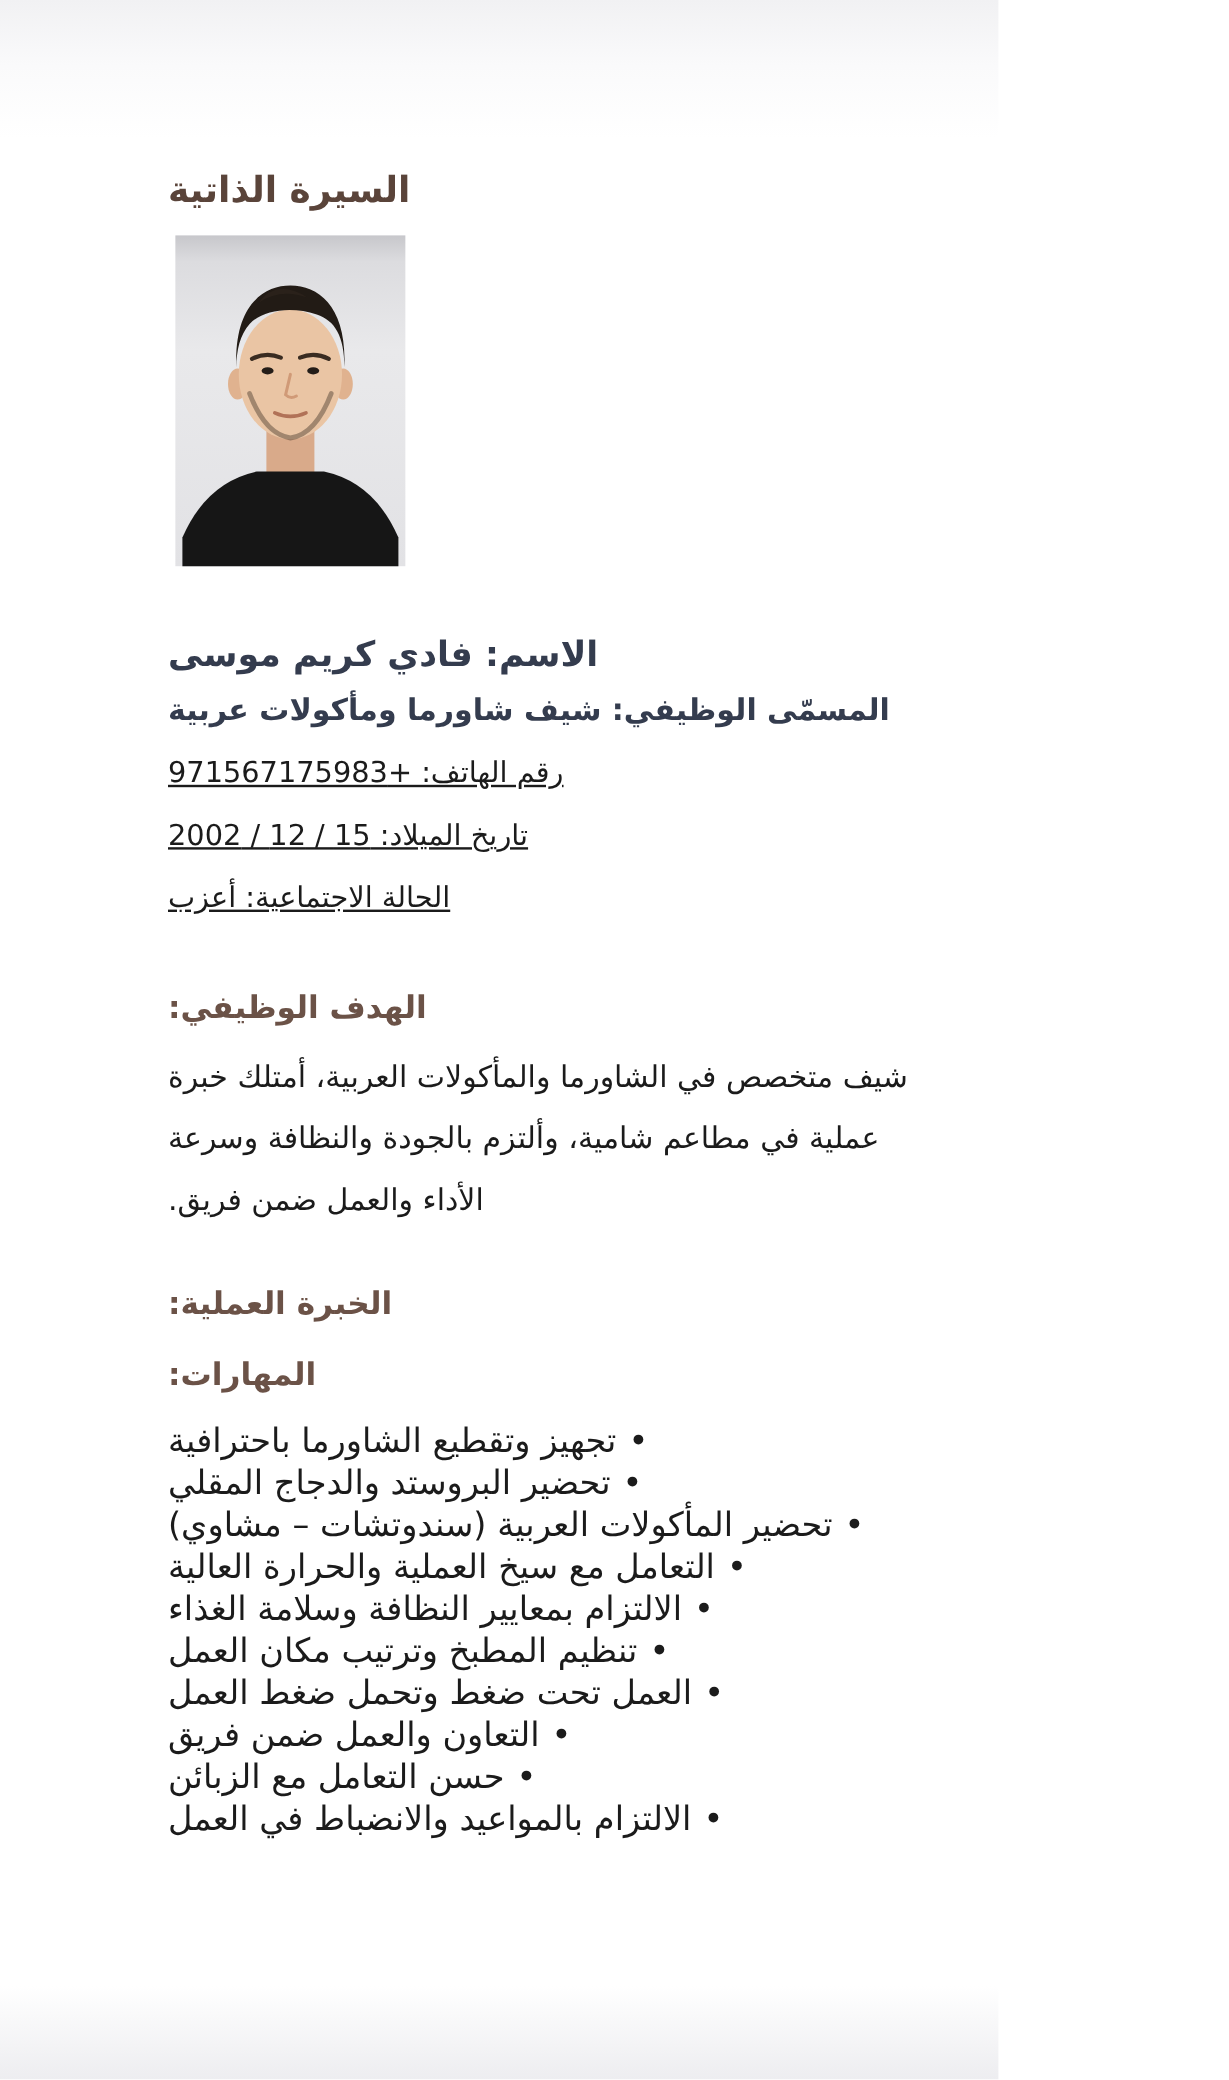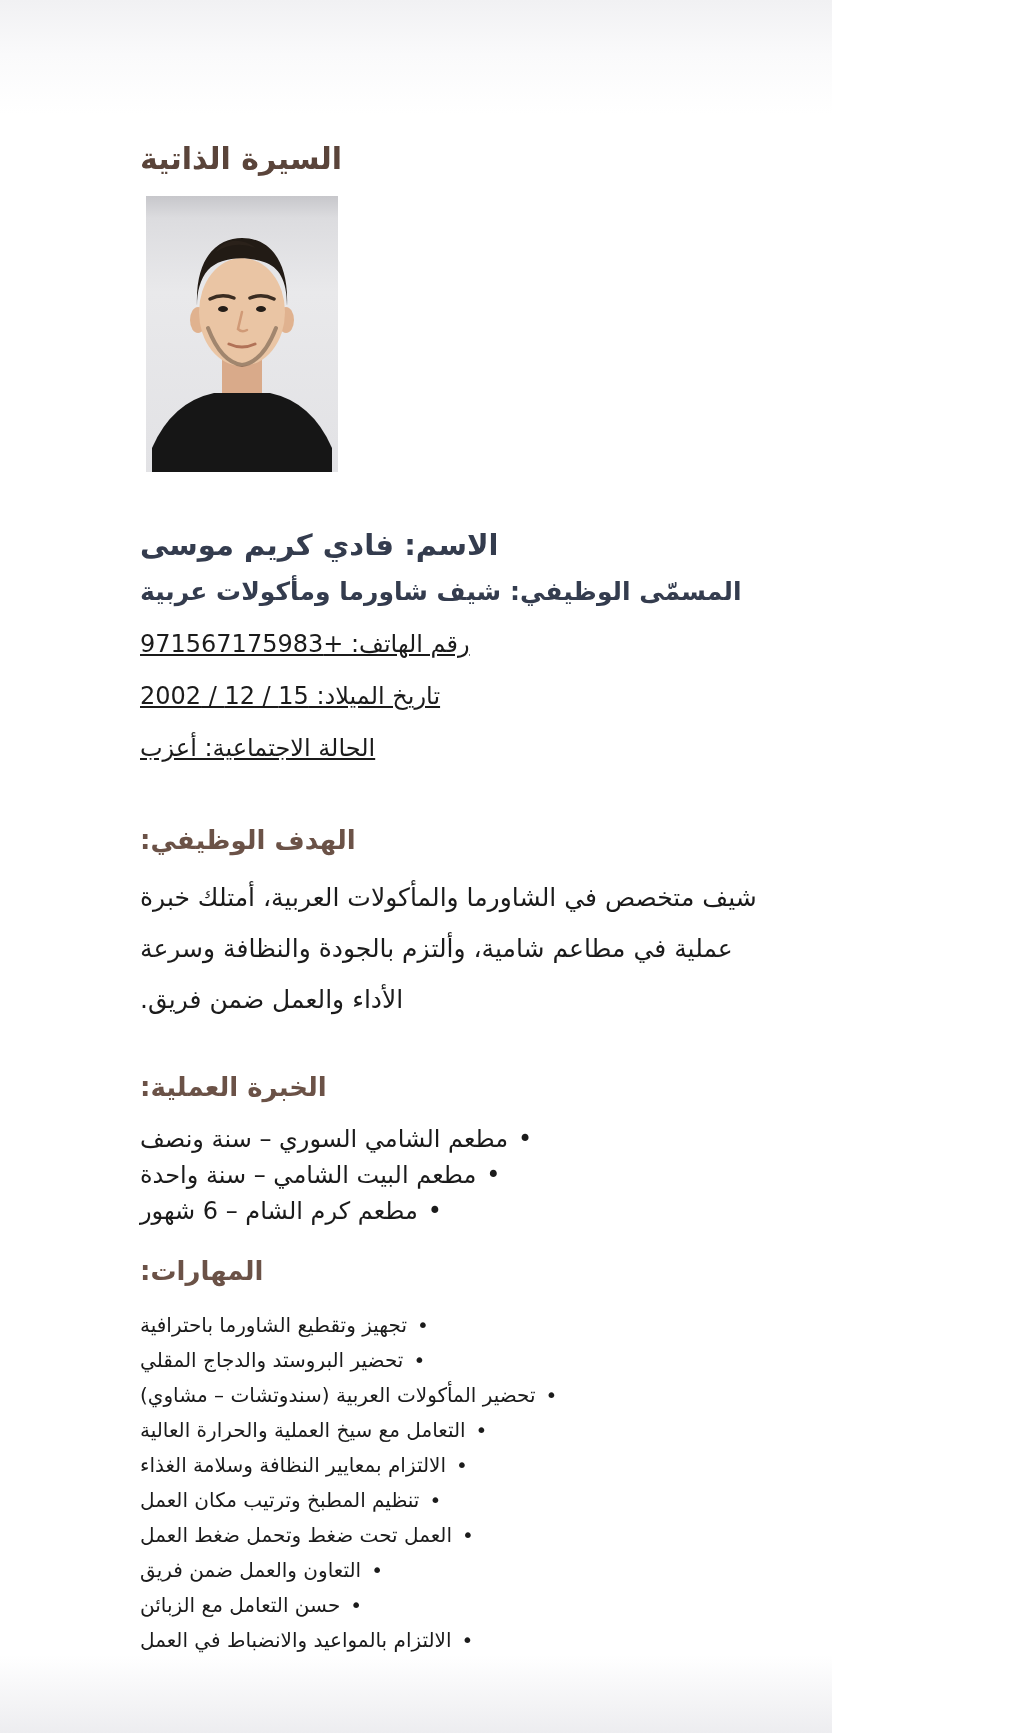--- a/index.html
+++ b/index.html
@@ -20,21 +20,21 @@
   p.info{margin:19px 0 0;font-size:24px;line-height:33px;font-weight:400;color:#1b1b1b;text-decoration:underline;}
   h2.sec{margin:0;font-size:26px;line-height:34px;font-weight:700;color:#6b5247;}
   h2.obj{margin-top:58px;}
   h2.exp{margin-top:45px;}
   h2.skl{margin-top:25px;}
   p.para{margin:15px 0 0;font-size:25px;line-height:51px;max-width:668px;color:#1b1b1b;}
   ul{list-style:none;margin:0;padding:0;}
   ul.exp-list{margin-top:17px;}
   ul.exp-list li{font-size:24px;line-height:36px;}
   ul.skl-list{margin-top:20px;}
-  ul.skl-list li{font-size:20px;line-height:35px;}
+  ul.skl-list li{font-size:28px;line-height:35px;}
   li.bullet::before{content:"•";margin-inline-end:10px;}
 </style>
 </head>
 <body>
 
 <div class="page">
 
   <h1 class="title ar">السيرة الذاتية</h1>
 
   <div class="photo">
@@ -83,25 +83,20 @@
     <p class="info ar">الحالة الاجتماعية: أعزب</p>
   </div>
 
   <section>
     <h2 class="sec obj ar">الهدف الوظيفي:</h2>
     <p class="para ar">شيف متخصص في الشاورما والمأكولات العربية، أمتلك خبرة عملية في مطاعم شامية، وألتزم بالجودة والنظافة وسرعة الأداء والعمل ضمن فريق.</p>
   </section>
 
   <section>
     <h2 class="sec exp ar">الخبرة العملية:</h2>
-    <ul class="exp-list">
-      <li class="bullet ar">مطعم الشامي السوري – سنة ونصف</li>
-      <li class="bullet ar">مطعم البيت الشامي – سنة واحدة</li>
-      <li class="bullet ar">مطعم كرم الشام – 6 شهور</li>
-    </ul>
   </section>
 
   <section>
     <h2 class="sec skl ar">المهارات:</h2>
     <ul class="skl-list">
       <li class="bullet ar">تجهيز وتقطيع الشاورما باحترافية</li>
       <li class="bullet ar">تحضير البروستد والدجاج المقلي</li>
       <li class="bullet ar">تحضير المأكولات العربية (سندوتشات – مشاوي)</li>
       <li class="bullet ar">التعامل مع سيخ العملية والحرارة العالية</li>
       <li class="bullet ar">الالتزام بمعايير النظافة وسلامة الغذاء</li>

